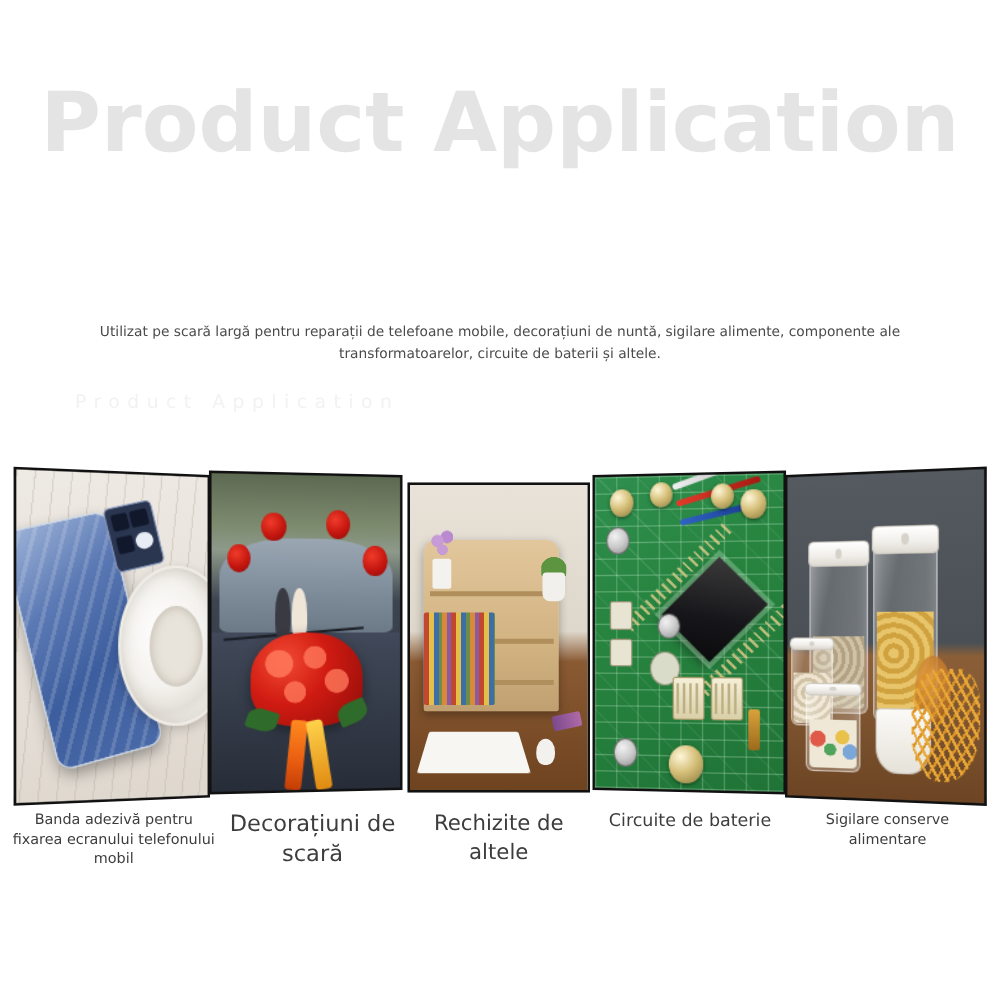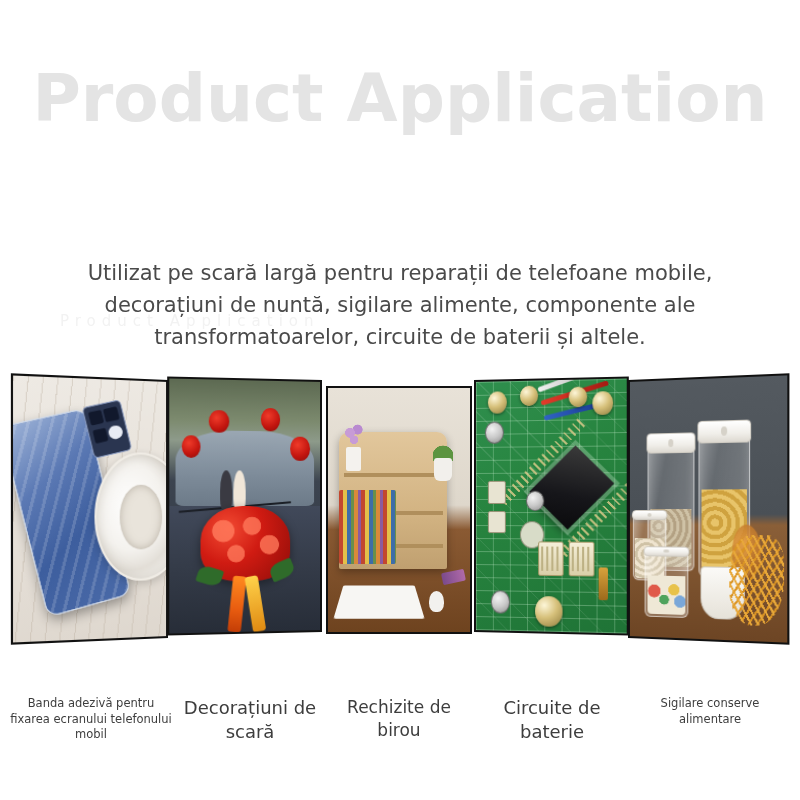--- a/index.html
+++ b/index.html
@@ -52,21 +52,21 @@
   
   .desc-wrap {
     position: absolute;
     top: 258px;
     left: 0;
     width: 800px;
     text-align: center;
   }
 
   .desc {
-    font-size: 21px;
+    font-size: 11px;
     line-height: 1.52;
     color: #4a4a4a;
     padding: 0 40px;
   }
 
   .desc-watermark {
     position: absolute;
     top: 312px;
     left: 60px;
     width: 690px;
@@ -109,35 +109,34 @@
   .p4 { left: 474px; width: 152px; height: 252px; transform: perspective(760px) rotateY(-8deg); transform-origin: left center; }
   .p5 { left: 628px; width: 158px; height: 258px; transform: perspective(760px) rotateY(-14deg); transform-origin: left center; }
 
   
   .captions {
     position: absolute;
     top: 648px;
     left: 0;
     width: 800px;
     height: 70px;
-    margin-top: 48px;
   }
 
   .caption {
     position: absolute;
     top: 0;
     text-align: center;
     color: #3d3d3d;
     line-height: 1.36;
   }
 
   .c1 { left: 8px;   width: 166px; font-size: 11.5px; }
   .c2 { left: 176px; width: 148px; font-size: 18px; }
   .c3 { left: 326px; width: 146px; font-size: 17px; }
-  .c4 { left: 478px; width: 148px; font-size: 18px; }
+  .c4 { left: 478px; width: 148px; font-size: 14px; }
   .c5 { left: 632px; width: 156px; font-size: 11.5px; }
 
   
 
   
   .art-phone { background: linear-gradient(170deg,#eeeae4 0%,#e6e0d8 55%,#ded7ce 100%); }
   .art-phone .wood-grain {
     position: absolute; inset: 0;
     background: repeating-linear-gradient(96deg, rgba(190,178,163,.45) 0px, rgba(190,178,163,.45) 1px, transparent 1px, transparent 14px);
   }
@@ -535,18 +534,18 @@
             <div class="lid"></div>
         </div>
       </div>
     </div>
 
   </div>
 
   <div class="captions">
     <div class="caption c1">Banda adezivă pentru fixarea ecranului telefonului mobil</div>
     <div class="caption c2">Decorațiuni de scară</div>
-    <div class="caption c3">Rechizite de birou</div>
+    <div class="caption c3">Rechizite de altele</div>
     <div class="caption c4">Circuite de baterie</div>
     <div class="caption c5">Sigilare conserve alimentare</div>
   </div>
 
 </div>
 
 </body></html>

